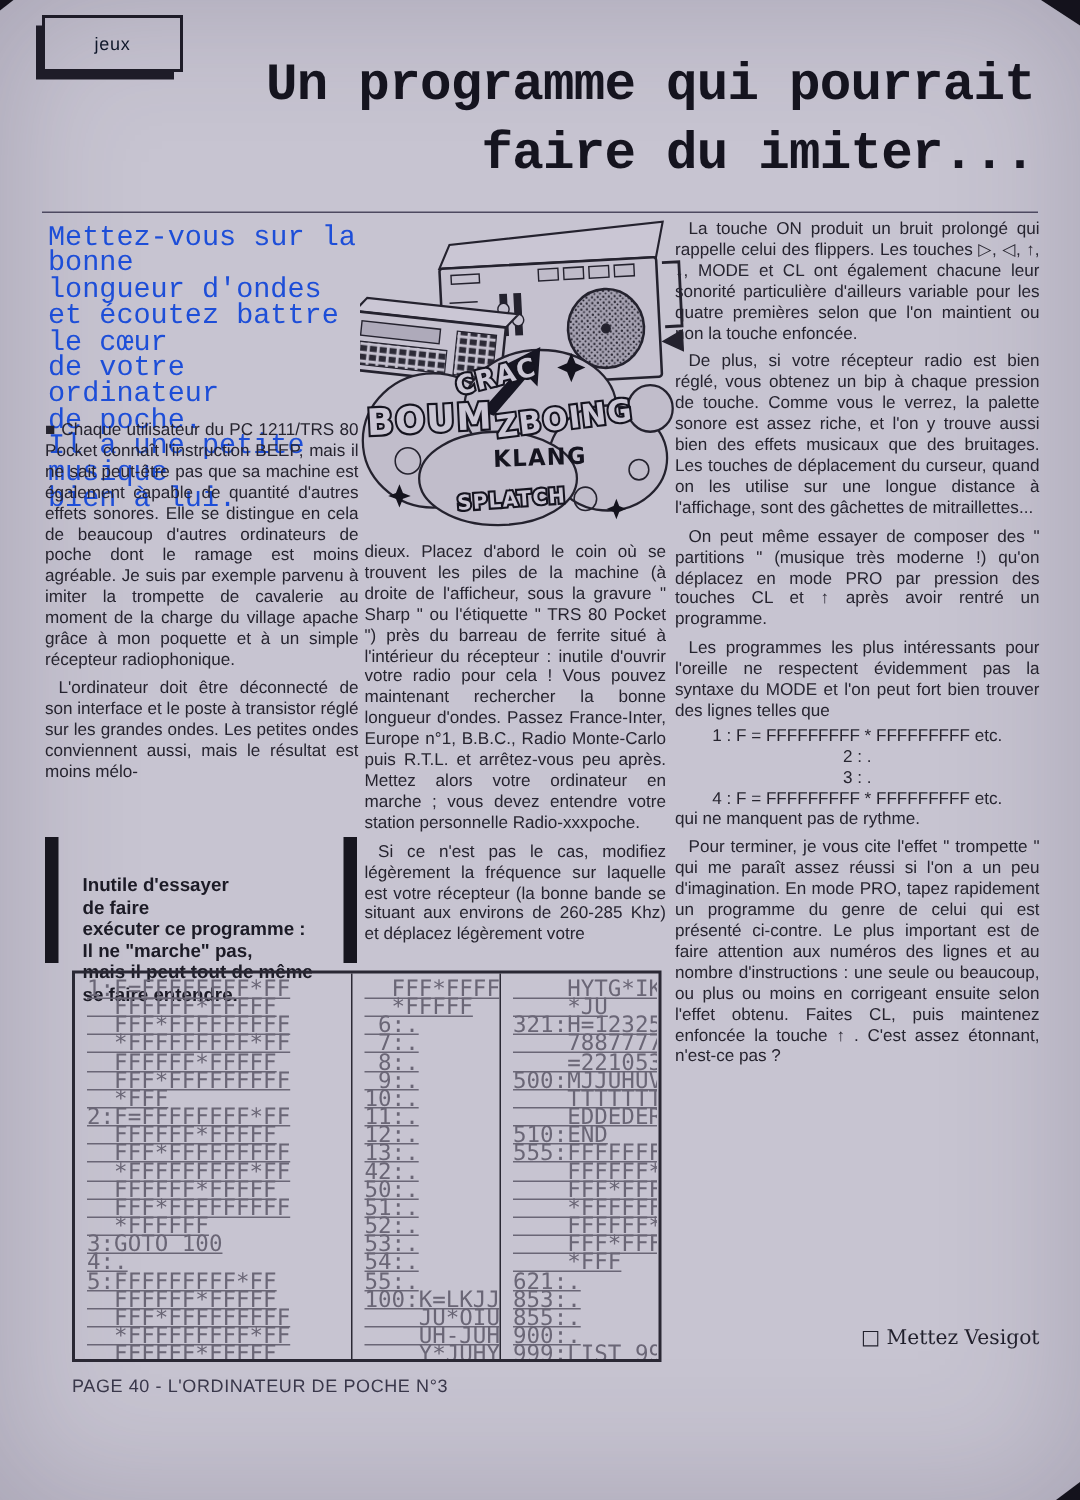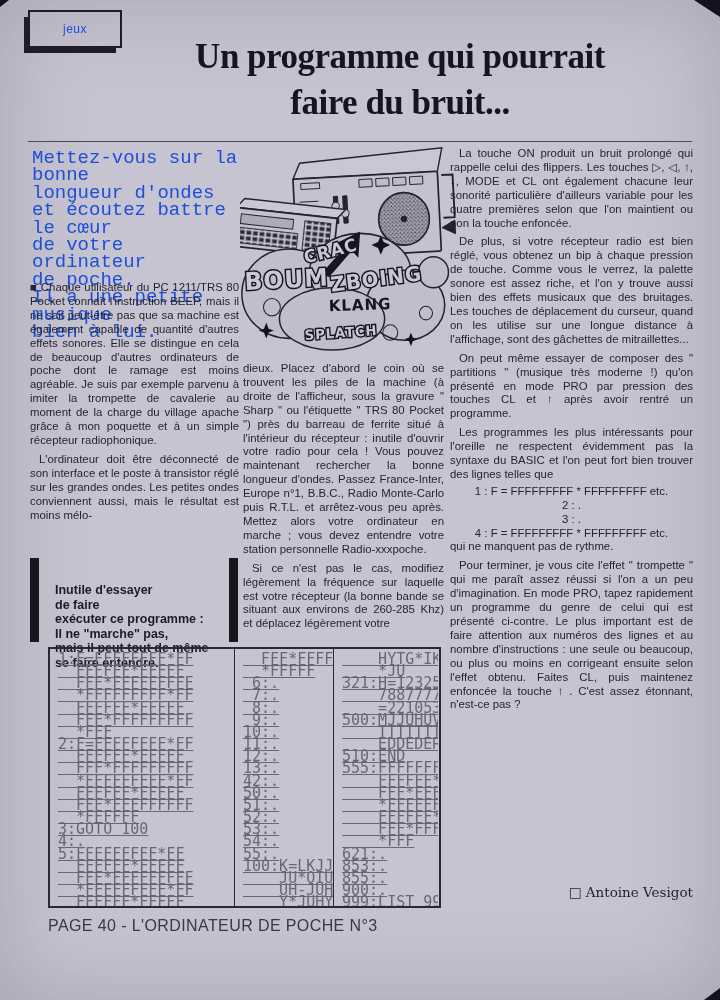--- a/index.html
+++ b/index.html
@@ -13,25 +13,25 @@
   
   .corner { position:absolute; width:0; height:0; }
   .corner.tr { top:0; right:0; border-left:26px solid transparent; border-top:17px solid #14121c; }
   .corner.br { bottom:0; right:0; border-left:16px solid transparent; border-bottom:12px solid #14121c; }
   .corner.tl { top:0; left:0; border-right:9px solid transparent; border-top:7px solid #14121c; }
 
   .tab {
     position:absolute; left:28px; top:10px; width:94px; height:38px;
     border:2px solid #1e1c28; box-shadow:-5px 6px 0 -1px #1e1c28;
     display:flex; align-items:center; justify-content:center;
-    font-size:12px; letter-spacing:.5px; color:#1d4ed8;
+    font-size:12px; letter-spacing:.5px; color:#0f172a;
   }
   .title {
-    position:absolute; left:110px; top:34px; width:580px; text-align:center;
-    font-family:Liberation Serif, serif; font-weight:bold;
+    position:absolute; left:110px; top:34px; width:580px; text-align:right;
+    font-family:Liberation Mono, monospace; font-weight:bold;
     font-size:35px; line-height:46px; letter-spacing:-.5px; color:#15141f;
   }
   .rule-top { position:absolute; left:28px; top:141px; width:664px; height:1px; background:#4d4960; }
 
   .intro {
     position:absolute; left:32px; top:150px; width:212px;
     font-family:Liberation Mono, monospace; font-size:19px; line-height:17.4px;
     color:#1d4ed8; white-space:pre-line;
   }
 
@@ -63,21 +63,21 @@
   .lst1 { width:185px; border-right:1.5px solid #2a2834; }
   .lst2 { width:99px;  border-right:1.5px solid #2a2834; }
   .lst3 { width:104px; }
 
   .byline {
     position:absolute; left:450px; top:884px; width:243px; text-align:right;
     font-family:"DejaVu Serif", serif; font-size:13.5px; color:#201f2b;
   }
   .footer {
     position:absolute; left:48px; top:917px;
-    font-size:16px; letter-spacing:.4px; color:#39374a;
+    font-size:12px; letter-spacing:.4px; color:#39374a;
   }
 
   .illo { position:absolute; left:240px; top:140px; width:216px; height:212px; }
   .illo svg { width:100%; height:100%; }
   .w { font-family:"DejaVu Sans", sans-serif; font-weight:bold; text-anchor:middle; letter-spacing:1px; }
   .outline { fill:#cac6d4; stroke:#15141f; stroke-width:3px; paint-order:stroke; }
   .solid { fill:#15141f; }
 </style>
 </head>
 <body>
@@ -86,21 +86,21 @@
 
   <div class="corner tl"></div>
   <div class="corner tr"></div>
   <div class="corner br"></div>
 
   <div class="tab">
     <span>jeux</span>
   </div>
 
   <h1 class="title"><span>Un programme qui pourrait</span><br>
-    <span>faire du bruit...</span>
+    <span>faire du imiter...</span>
   </h1>
 
   <div class="rule-top"></div>
 
   <div class="intro">Mettez-vous sur la bonne
 longueur d'ondes
 et écoutez battre le cœur
 de votre ordinateur
 de poche.
 Il a une petite musique
@@ -195,22 +195,22 @@
   </div>
 
   <div class="bodycol col-mid">
     <p>dieux. Placez d'abord le coin où se trouvent les piles de la machine (à droite de l'afficheur, sous la gravure " Sharp " ou l'étiquette " TRS 80 Pocket ") près du barreau de ferrite situé à l'intérieur du récepteur : inutile d'ouvrir votre radio pour cela ! Vous pouvez maintenant rechercher la bonne longueur d'ondes. Passez France-Inter, Europe n°1, B.B.C., Radio Monte-Carlo puis R.T.L. et arrêtez-vous peu après. Mettez alors votre ordinateur en marche ; vous devez entendre votre station personnelle Radio-xxxpoche.</p>
     <p class="ind">Si ce n'est pas le cas, modifiez légèrement la fréquence sur laquelle est votre récepteur (la bonne bande se situant aux environs de 260-285 Khz) et déplacez légèrement votre</p>
   </div>
 
   <div class="bodycol col-right">
     <p class="ind">La touche ON produit un bruit prolongé qui rappelle celui des flippers. Les touches ▷, ◁, ↑, ↓, MODE et CL ont également chacune leur sonorité particulière d'ailleurs variable pour les quatre premières selon que l'on maintient ou non la touche enfoncée.</p>
     <p class="ind">De plus, si votre récepteur radio est bien réglé, vous obtenez un bip à chaque pression de touche. Comme vous le verrez, la palette sonore est assez riche, et l'on y trouve aussi bien des effets musicaux que des bruitages. Les touches de déplacement du curseur, quand on les utilise sur une longue distance à l'affichage, sont des gâchettes de mitraillettes...</p>
-    <p class="ind">On peut même essayer de composer des " partitions " (musique très moderne !) qu'on présenté en mode PRO par pression des touches CL et ↑ après avoir rentré un programme.</p>
-    <p class="ind">Les programmes les plus intéressants pour l'oreille ne respectent évidemment pas la syntaxe du BASIC et l'on peut fort bien trouver des lignes telles que</p>
+    <p class="ind">On peut même essayer de composer des " partitions " (musique très moderne !) qu'on déplacez en mode PRO par pression des touches CL et ↑ après avoir rentré un programme.</p>
+    <p class="ind">Les programmes les plus intéressants pour l'oreille ne respectent évidemment pas la syntaxe du MODE et l'on peut fort bien trouver des lignes telles que</p>
     <div class="codelines">1 : F = FFFFFFFFF * FFFFFFFFF etc.
 2 : .
 3 : .
 4 : F = FFFFFFFFF * FFFFFFFFF etc.</div>
     <p>qui ne manquent pas de rythme.</p>
     <p class="ind">Pour terminer, je vous cite l'effet " trompette " qui me paraît assez réussi si l'on a un peu d'imagination. En mode PRO, tapez rapidement un programme du genre de celui qui est présenté ci-contre. Le plus important est de faire attention aux numéros des lignes et au nombre d'instructions : une seule ou beaucoup, ou plus ou moins en corrigeant ensuite selon l'effet obtenu. Faites CL, puis maintenez enfoncée la touche ↑ . C'est assez étonnant, n'est-ce pas ?</p>
   </div>
 
   <div class="listing">
     <pre class="lst1">1:F=FFFFFFFF*FF
@@ -271,17 +271,17 @@
     FFFFFF*FFFFF
     FFF*FFFFFFFFF
     *FFF
 621:.
 853:.
 855:.
 900:.
 999:LIST 999</pre>
   </div>
 
-  <div class="byline">□ Antoine Vesigot</div>
+  <div class="byline">□ Mettez Vesigot</div>
 
   <div class="footer">PAGE 40 - L'ORDINATEUR DE POCHE N°3</div>
 
 </div>
 
 </body></html>

